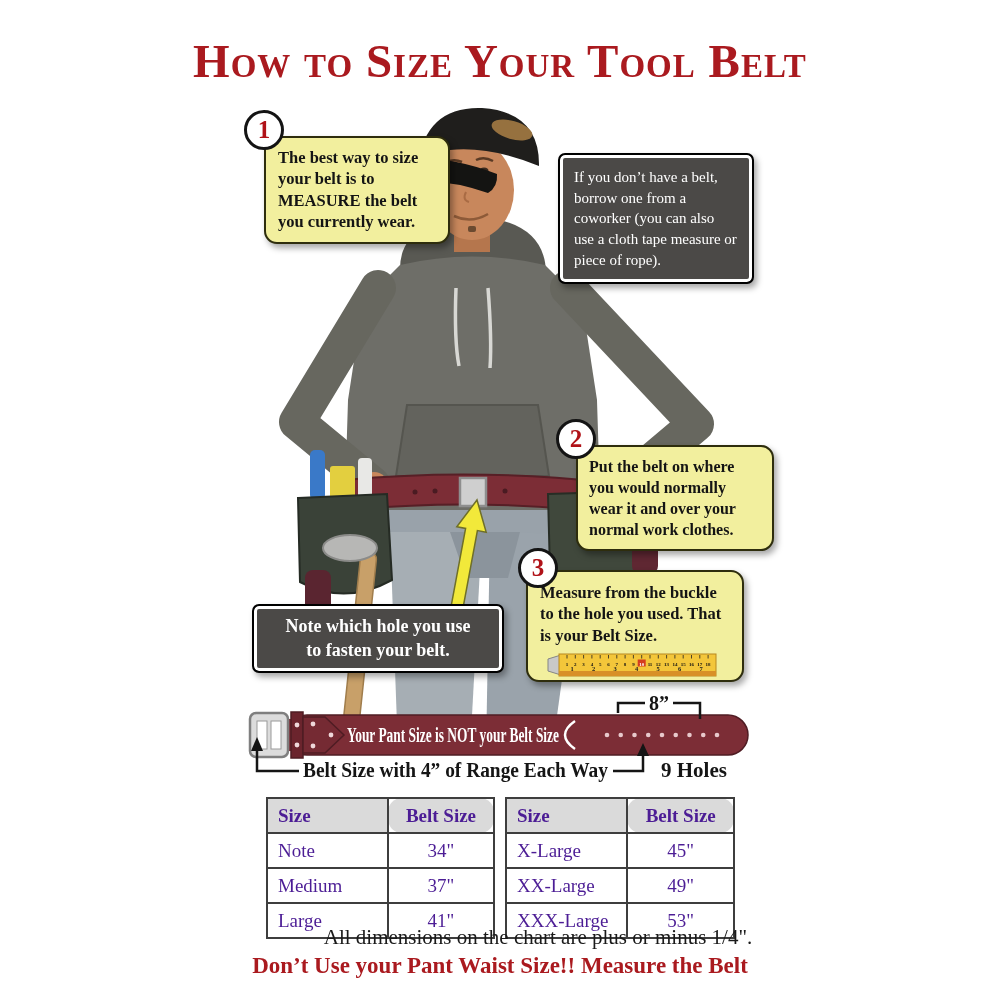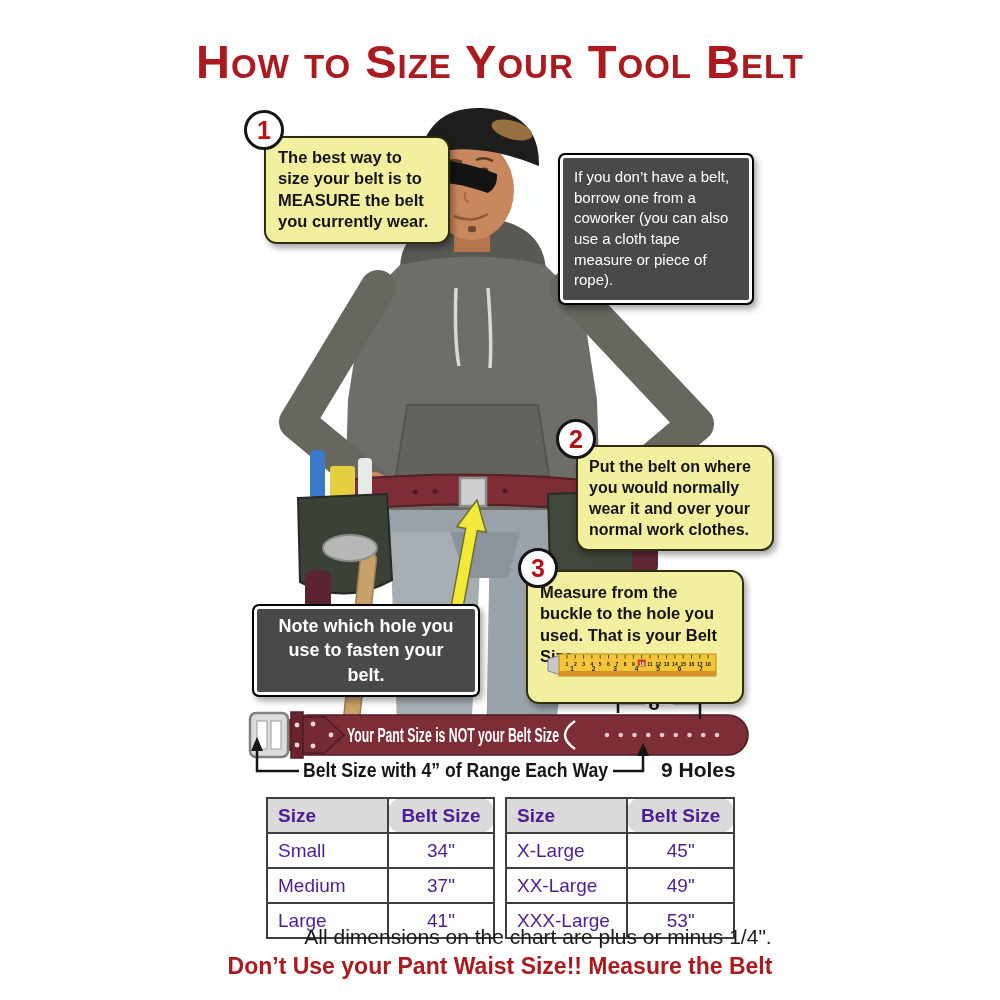--- a/index.html
+++ b/index.html
@@ -1,17 +1,17 @@
 <!DOCTYPE html>
 <html><head>
 <meta charset="utf-8">
 <style>
   html,body { margin:0; padding:0; background:#fff; }
   .page { position:relative; width:1000px; height:1000px; background:#ffffff;
-          font-family:Liberation Sans, sans-serif; overflow:hidden; }
+          font-family:Liberation Serif, serif; overflow:hidden; }
 
   .title { position:absolute; top:34px; left:0; width:100%; text-align:center;
            font-variant:small-caps; font-weight:bold; font-size:47px;
            color:#AA1A1F; letter-spacing:1px; z-index:3; }
 
   .step-circle { position:absolute; width:34px; height:34px; border-radius:50%;
                  background:#ffffff; border:3px solid #141414; color:#B01218;
                  font-weight:bold; font-size:25px; display:flex; align-items:center;
                  justify-content:center; z-index:6; }
 
@@ -106,21 +106,21 @@
 
   <div class="step-circle" style="left:244px; top:110px;">1</div>
   <div class="step-circle" style="left:556px; top:419px;">2</div>
   <div class="step-circle" style="left:518px; top:548px;">3</div>
 
   <div class="yellow" style="left:264px; top:136px; width:158px; padding:9px 12px; font-size:16.5px; line-height:1.3;">The best way to size your belt is to MEASURE the belt you currently wear.</div>
   <div class="yellow" style="left:576px; top:445px; width:172px; padding:9px 11px; font-size:16px; line-height:1.32;">Put the belt on where you would normally wear it and over your normal work clothes.</div>
   <div class="yellow" style="left:526px; top:570px; width:190px; padding:10px 12px 34px 12px; font-size:16.5px; line-height:1.3;">Measure from the buckle to the hole you used. That is your Belt Size.</div>
 
   <div class="dark" style="left:558px; top:153px; width:164px; padding:12px 14px; font-size:15px; line-height:1.38;">If you don’t have a belt, borrow one from a coworker (you can also use a cloth tape measure or piece of rope).</div>
-  <div class="dark" style="left:252px; top:604px; width:196px; padding:8px 14px; font-size:18px; line-height:1.35; font-weight:bold; text-align:center;">Note which hole you use to fasten your belt.</div>
+  <div class="dark" style="left:252px; top:604px; width:196px; padding:8px 26px; font-size:18px; line-height:1.35; font-weight:bold; text-align:center;">Note which hole you use to fasten your belt.</div>
 
   <svg class="tape-svg" width="172" height="30" viewBox="0 0 172 30">
     <polygon points="2,9 15,5 15,25 2,21" fill="#C9C9C9" stroke="#858585" stroke-width="1"></polygon>
     <rect x="13" y="4" width="157" height="22" fill="#F3C63A" stroke="#B8881F" stroke-width="1"></rect>
     <rect x="13" y="21" width="157" height="5" fill="#D89027"></rect>
     <g id="ruler-top">
         <line x1="21" y1="5" x2="21" y2="8.5" stroke="#222" stroke-width="0.8"></line>
         <text x="21" y="15.5" font-size="5" text-anchor="middle" fill="#111" font-weight="bold">1</text>
         <line x1="29.3" y1="5" x2="29.3" y2="8.5" stroke="#222" stroke-width="0.8"></line>
         <text x="29.3" y="15.5" font-size="5" text-anchor="middle" fill="#111" font-weight="bold">2</text>
@@ -218,21 +218,21 @@
     <text x="416" y="84" font-size="21" font-weight="bold" fill="#151515">9 Holes</text>
   </svg>
 
   <table class="size-table" style="left:266px; top:797px; width:229px;">
     <tbody>
         <tr>
       <th style="width:48%;">Size</th>
       <th class="c">Belt Size</th>
     </tr>
     <tr>
-      <td>Small</td>
+      <td>Note</td>
       <td class="c">34"</td>
     </tr>
     <tr>
       <td>Medium</td>
       <td class="c">37"</td>
     </tr>
     <tr>
       <td>Large</td>
       <td class="c">41"</td>
     </tr>

